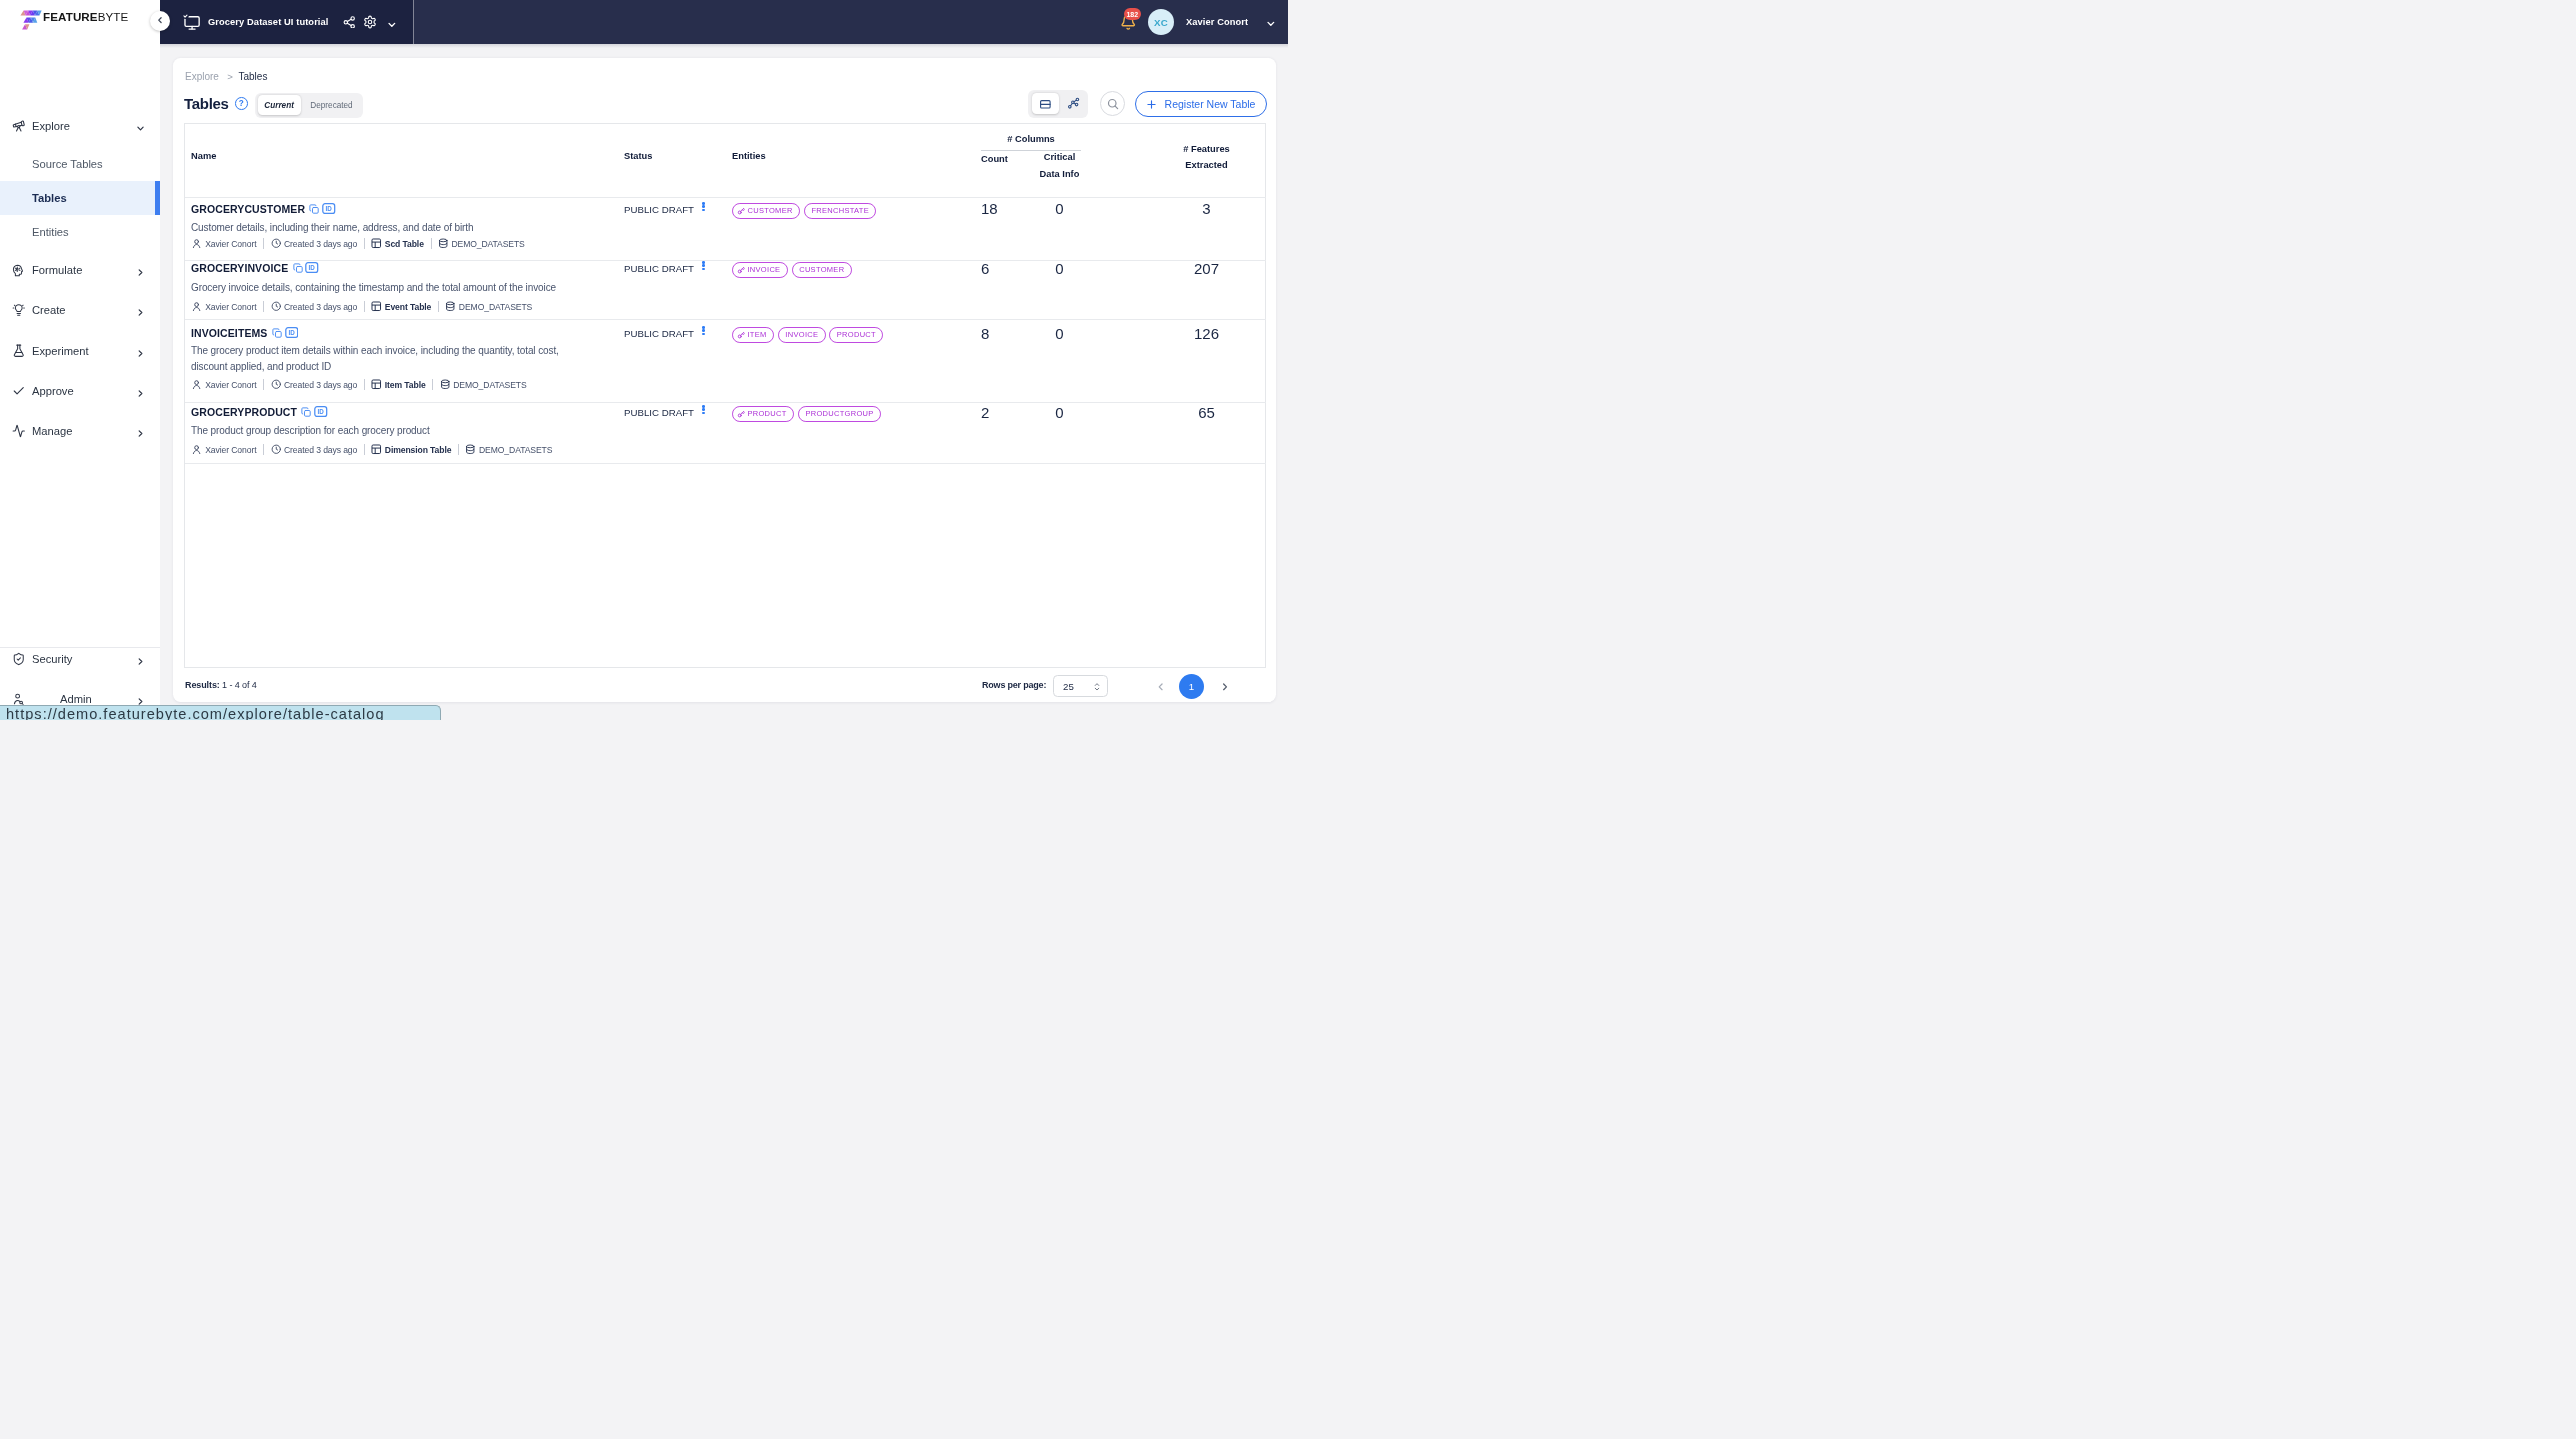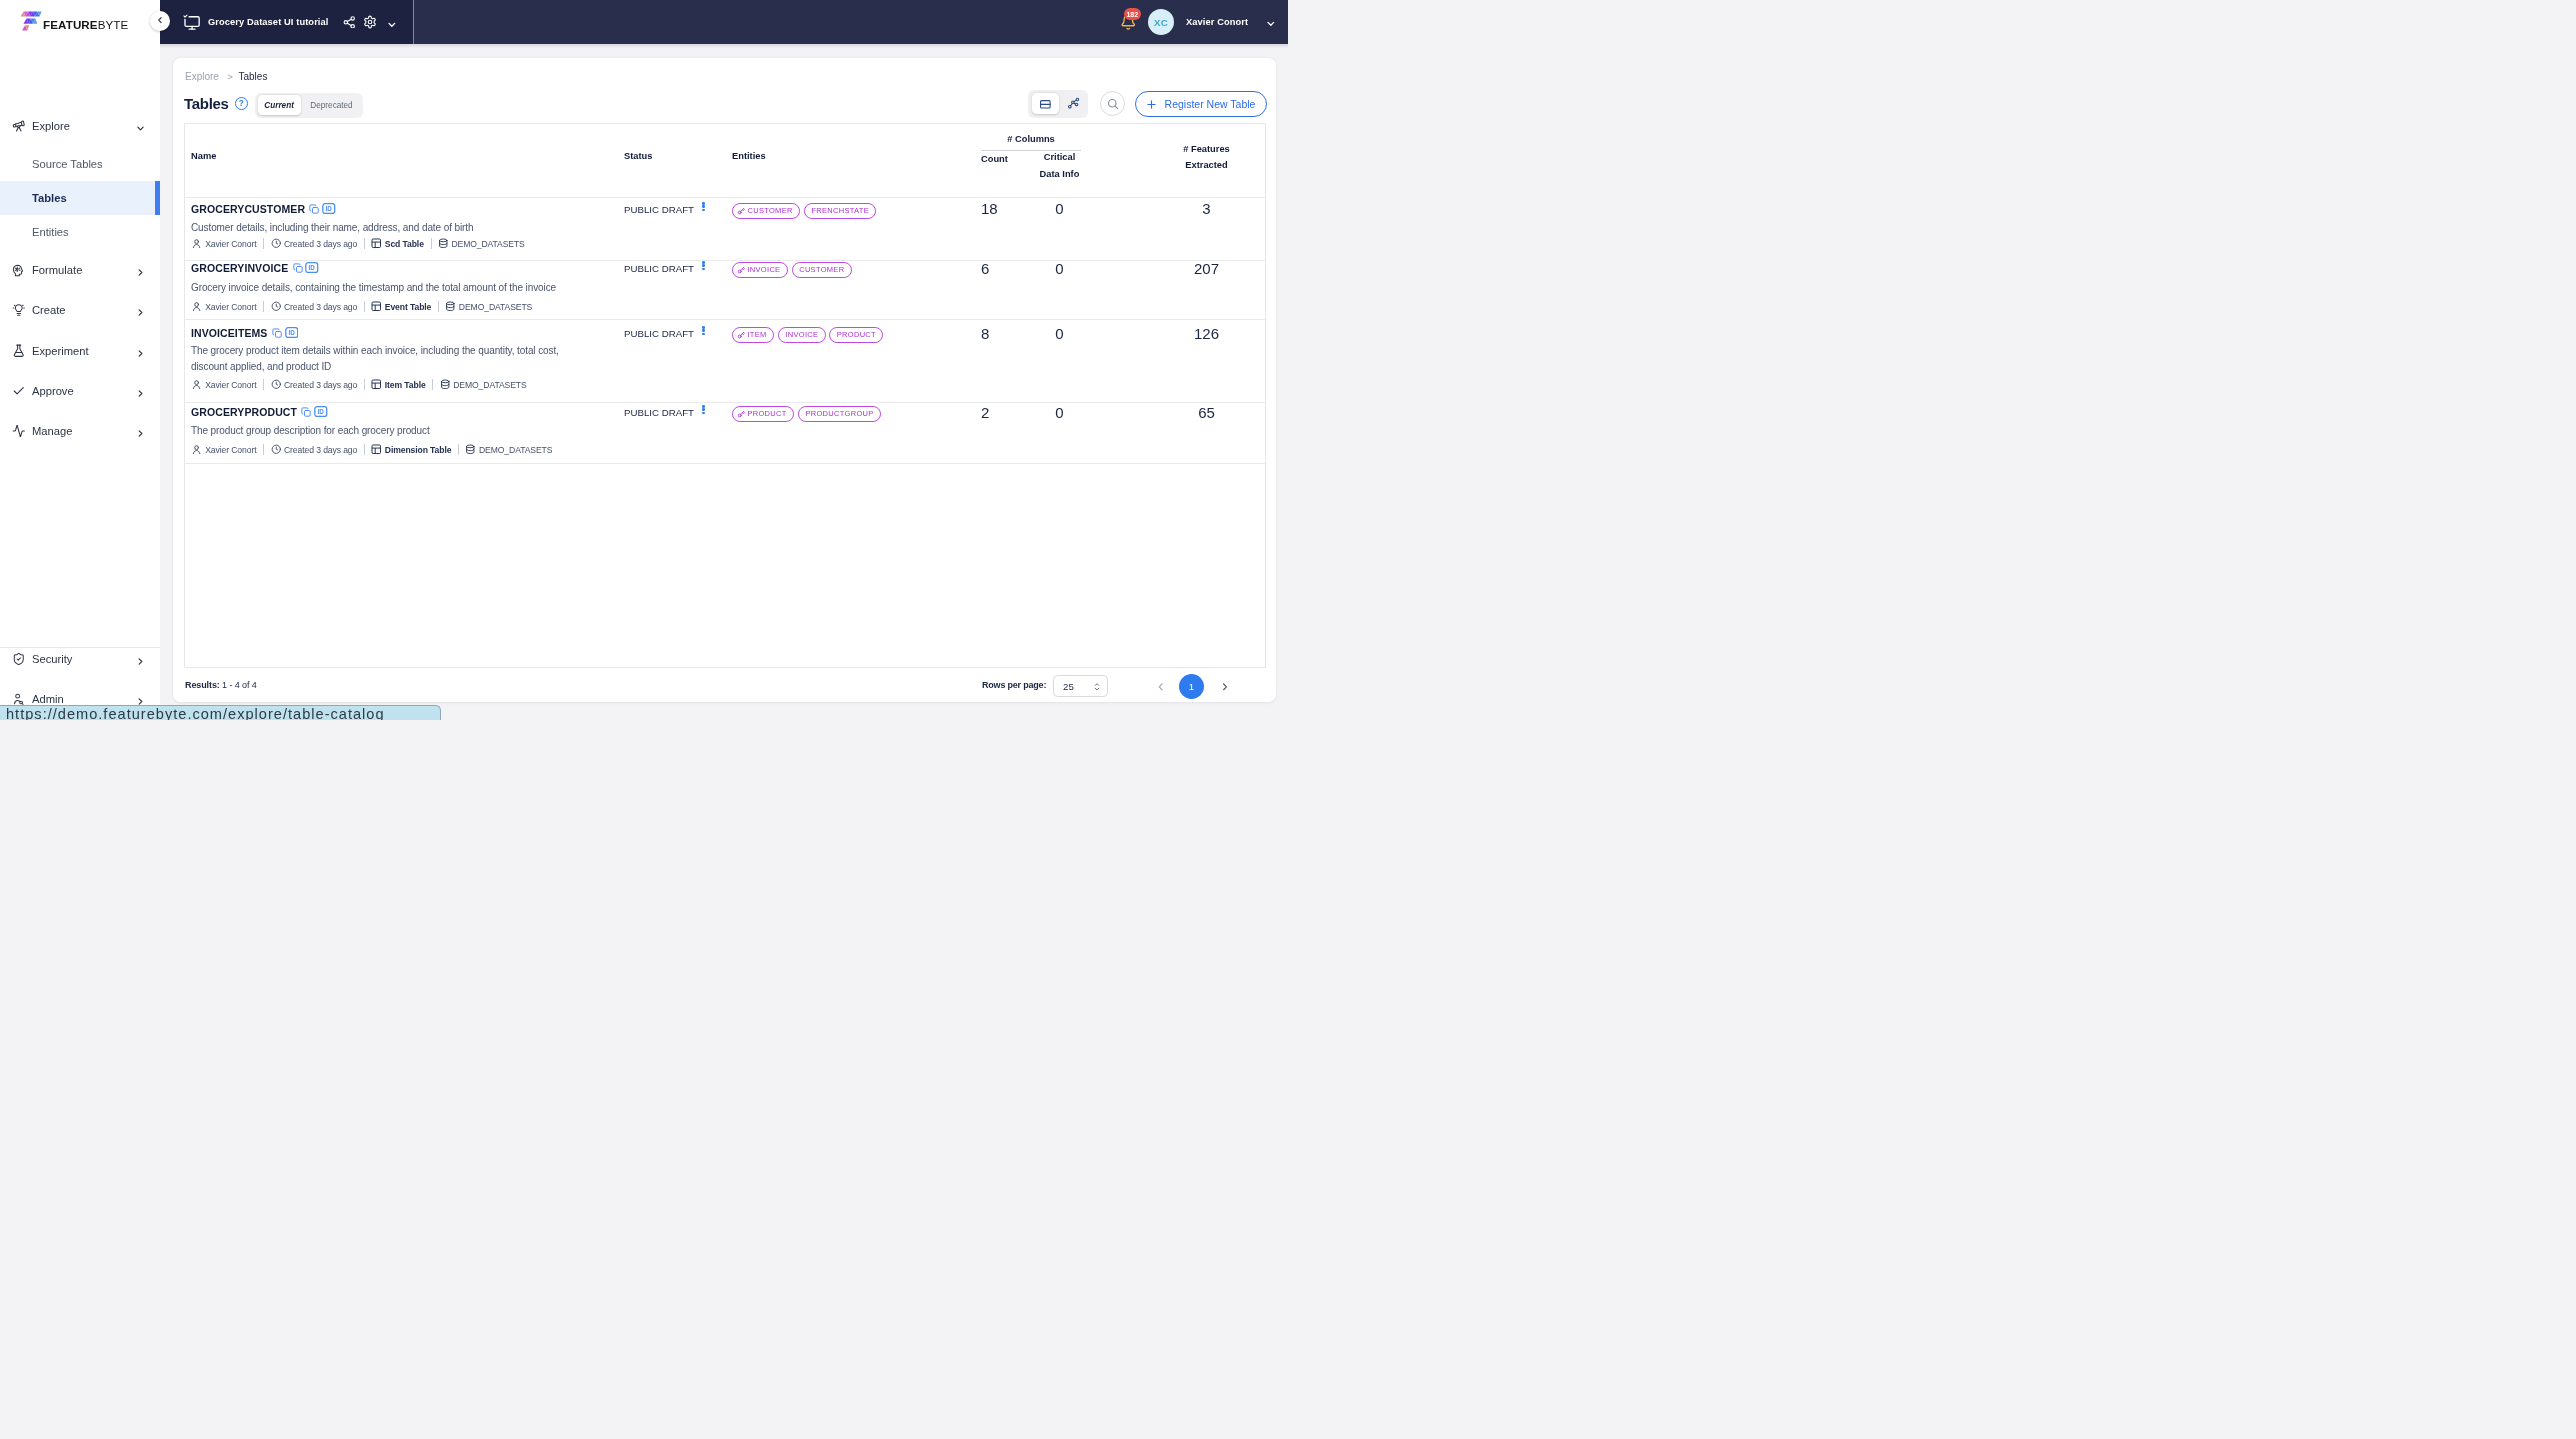--- a/index.html
+++ b/index.html
@@ -6,21 +6,21 @@
 html,body { width:1288px; height:720px; overflow:hidden; }
 body { font-family:"Liberation Sans", sans-serif; background:#f3f3f5; position:relative; }
 .abs { position:absolute; }
 
 #topbar { position:absolute; left:160px; top:0; width:1128px; height:44px; background:#282e4c; }
 #topbar-left { position:absolute; left:0; top:0; width:254px; height:44px; background:#1c2240; border-right:0.7px solid rgba(255,255,255,.45); }
 #collapse { position:absolute; left:-9.7px; top:10.5px; width:20px; height:20px; border-radius:50%; background:#fff; box-shadow:0 0.7px 3px rgba(0,0,0,.25); display:flex; align-items:center; justify-content:center; z-index:5; }
 .tbtitle { position:absolute; left:48px; top:0; height:44px; display:flex; align-items:center; color:#fff; font-size:9.3px; font-weight:bold; letter-spacing:0.1px; }
 
 #sidebar { position:absolute; left:0; top:0; width:160px; height:720px; background:#fff; }
-#logo { position:absolute; left:20px; top:9.7px; height:21px; display:flex; align-items:flex-end; }
+#logo { position:absolute; left:20px; top:9.7px; height:21px; display:flex; align-items:flex-start; }
 #logotext { font-size:11.6px; font-weight:800; color:#161616; letter-spacing:0.1px; margin-left:1.1px; }
 #logotext span { font-weight:400; }
 .nav { position:absolute; left:0; width:160px; display:flex; align-items:center; }
 .nav .ico { position:absolute; left:12px; width:13.5px; height:13.5px; display:flex; align-items:center; justify-content:center; }
 .nav .lbl { position:absolute; left:32px; font-size:11.2px; color:#2b3442; }
 .nav .chev { position:absolute; left:136px; width:9px; height:9px; }
 .nav.sub .lbl { color:#4e5866; }
 .nav.active { background:#e9f1fc; }
 .nav.active .lbl { color:#1a2b52; font-weight:bold; }
 .nav.active::after { content:""; position:absolute; right:0; top:0; width:5.2px; height:100%; background:#3e7ef0; }
@@ -248,21 +248,21 @@
   </div>
   <div class="nav" style="top:679px;height:40px;">
     <span class="ico">
         <svg width="14" height="14" viewBox="0 0 24 24" fill="none" stroke="#2e3545" stroke-width="1.8" stroke-linecap="round" stroke-linejoin="round">
           <circle cx="10" cy="7" r="3.4"></circle>
           <path d="M4.3 20.5c.7-3.7 2.9-5.7 5.7-5.7 1.6 0 3 .6 4.1 1.8"></path>
           <circle cx="16.2" cy="18.2" r="2.4"></circle>
           <path d="m18 20 1.8 1.8"></path>
         </svg>
       </span>
-    <span class="lbl" style="font-weight:500;">Admin</span>
+    <span class="lbl" style="font-weight:500;margin-left:28px;">Admin</span>
     <span class="chev"><svg width="9" height="9" viewBox="0 0 12 12" fill="none" stroke="#2e3545" stroke-width="1.6" stroke-linecap="round" stroke-linejoin="round">
           <path d="M4.2 2.5 7.8 6 4.2 9.5"></path>
         </svg></span>
   </div>
 </div>
 <div id="card"></div>
 <div id="crumb">Explore&nbsp;&nbsp;&nbsp;<span style="font-size:9.7px;">&gt;</span>&nbsp;&nbsp;<b>Tables</b></div>
 <div id="h-tables">Tables</div>
 <div id="help">?</div>
 <div id="tabs">

